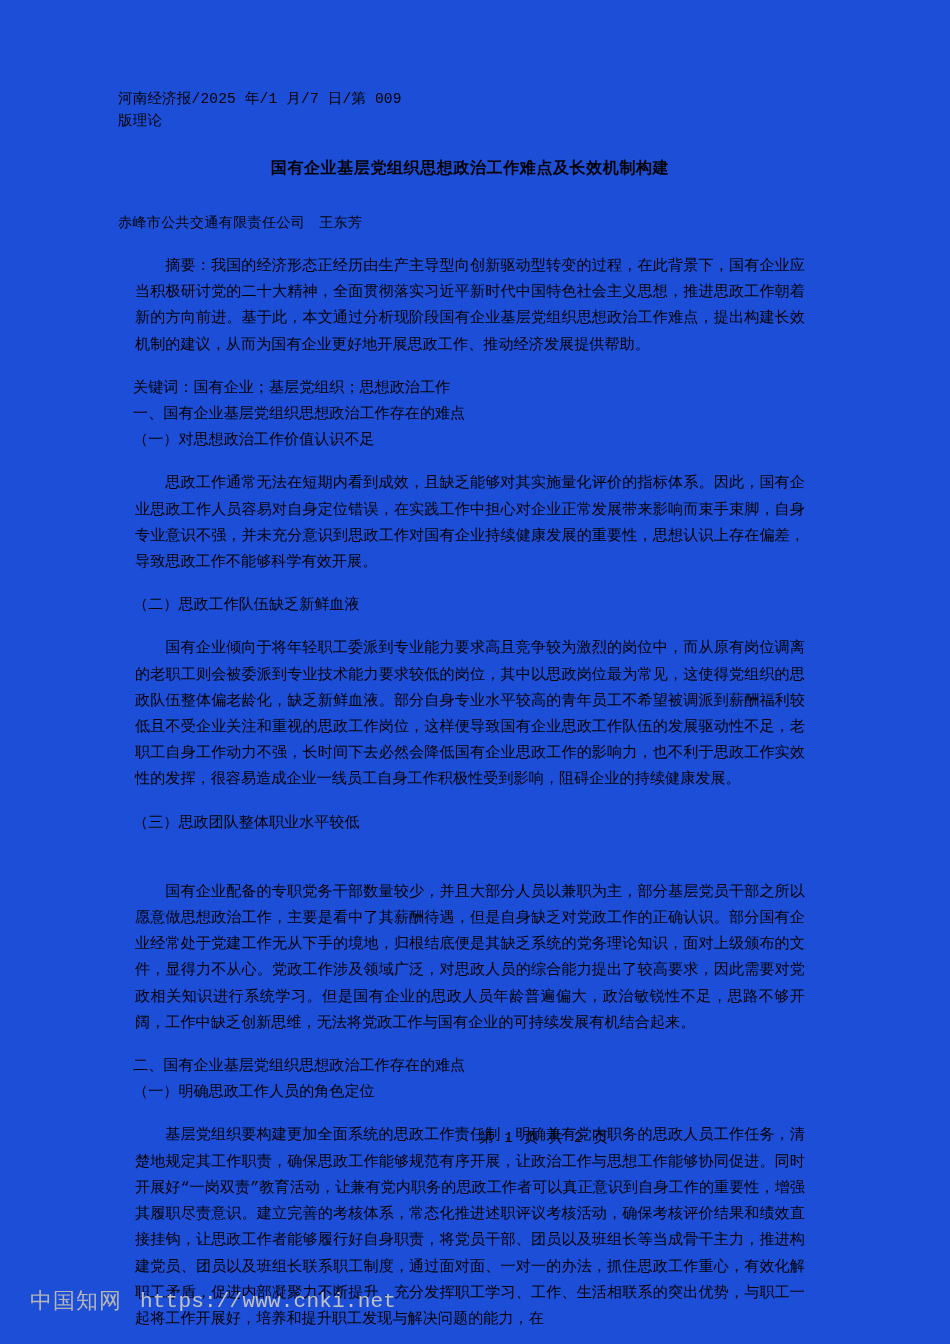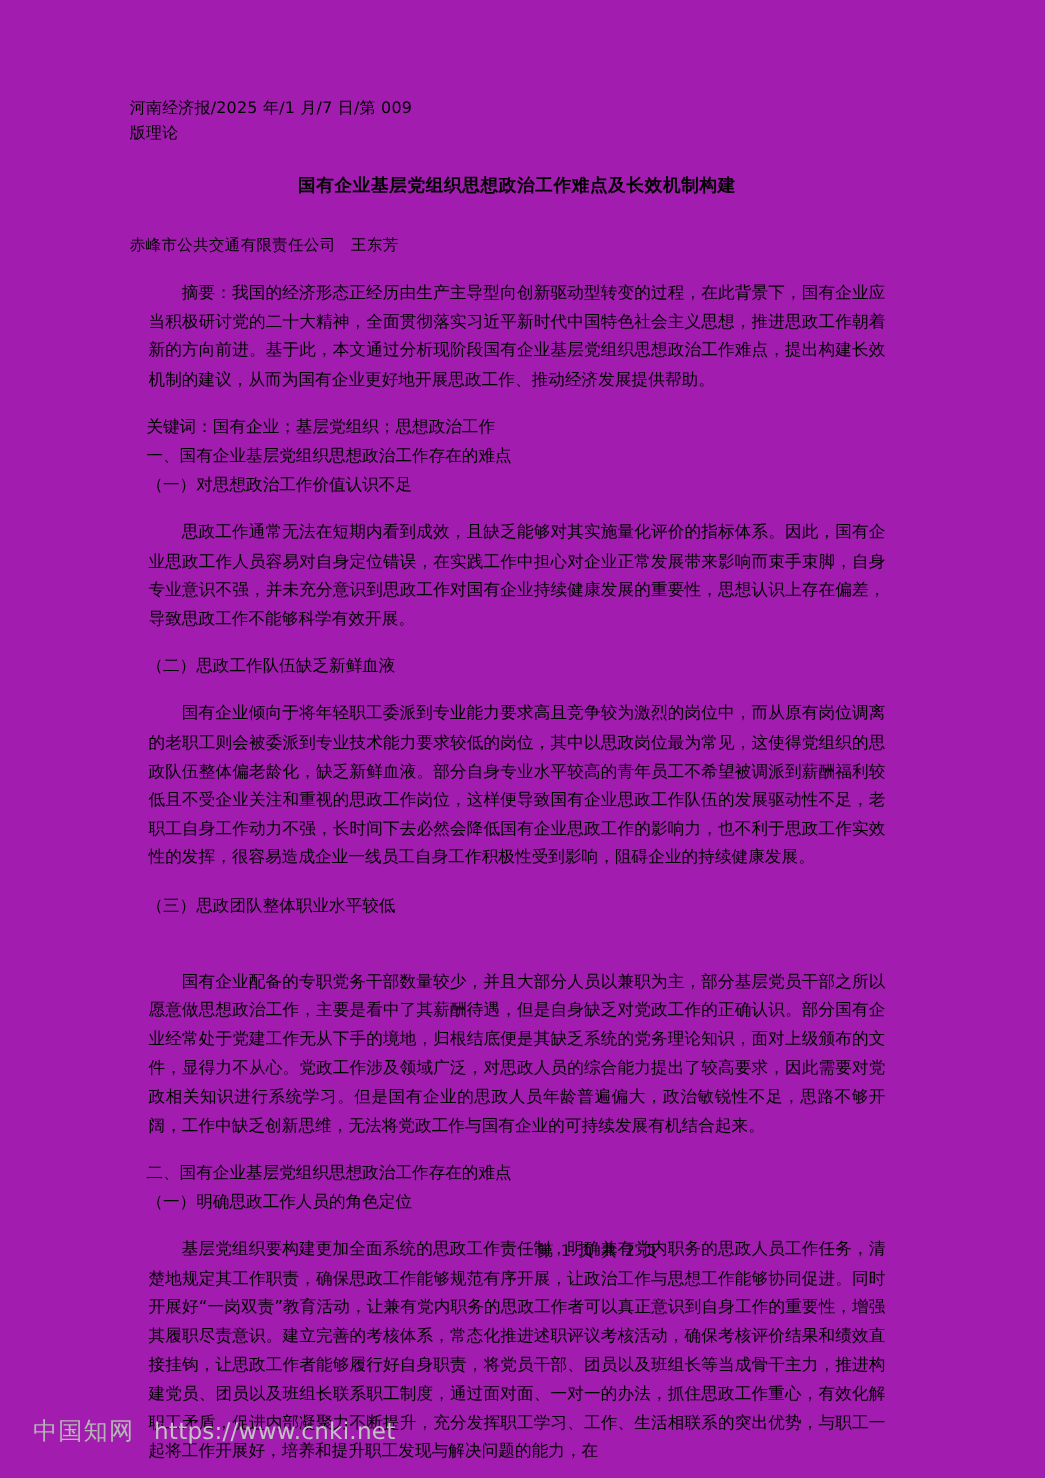--- a/index.html
+++ b/index.html
@@ -9,23 +9,24 @@
     background: #ffffff;
   }
   body {
     font-family: "DejaVu Sans", "Liberation Sans", sans-serif;
     color: #000000;
   }
   .page {
     position: relative;
     width: 950px;
     height: 1344px;
-    background: #a21caf;
+    background: #1d4ed8;
     overflow: hidden;
     box-sizing: border-box;
+    font-family: Liberation Mono, monospace;
   }
   .content {
     position: absolute;
     left: 118px;
     top: 88px;
     width: 704px;
   }
 
   
   .masthead {

